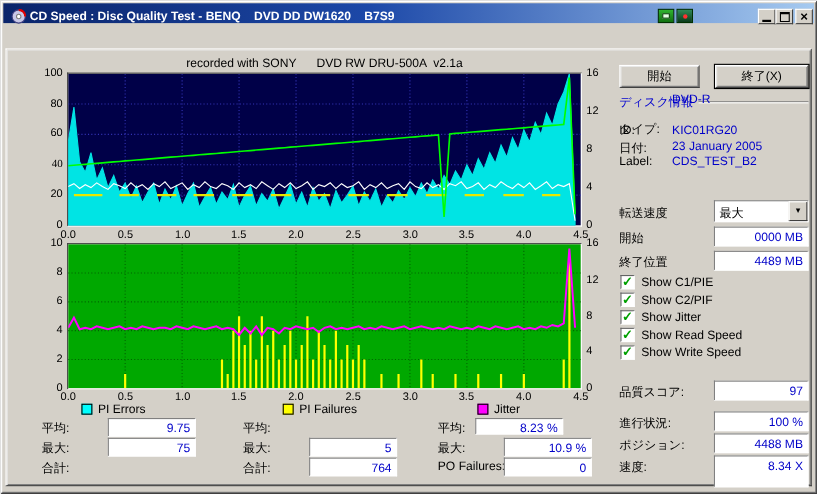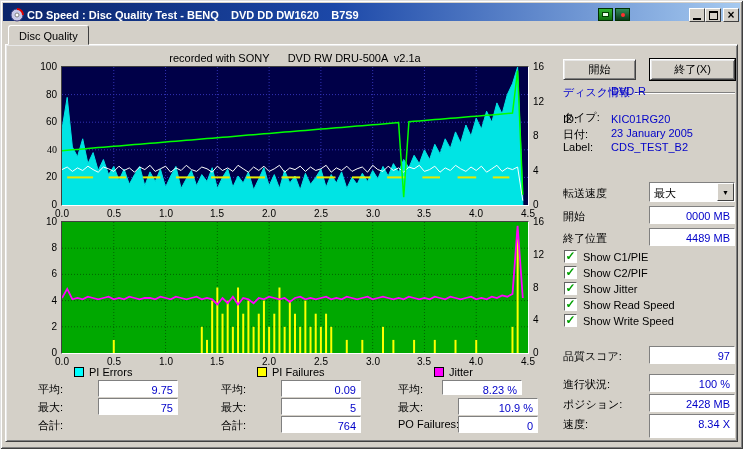--- a/index.html
+++ b/index.html
@@ -76,21 +76,20 @@
         <span class="glyph-min"></span>
       </div>
     <div class="tb-btn" style="left:702px">
         <span class="glyph-max"></span>
       </div>
     <div class="tb-btn" style="left:720px">
         <span class="glyph-close">×</span>
       </div>
   </div>
 
-  <div class="tab"><span>Disc Quality</span></div>
   <div class="panel"></div>
 
   <div class="chart-title">recorded with SONY      DVD RW DRU-500A  v2.1a</div>
 
   <div class="chart-frame" style="left:61px;top:66px;width:468px;height:140px">
     <svg id="chart1-svg" width="466" height="138">
         <rect x="0" y="0" width="466" height="138" fill="#000048"></rect>
         <line x1="51.77777777777777" y1="0" x2="51.77777777777777" y2="138" stroke="#3232B4" stroke-dasharray="1,2"></line>
         <line x1="103.55555555555554" y1="0" x2="103.55555555555554" y2="138" stroke="#3232B4" stroke-dasharray="1,2"></line>
         <line x1="155.33333333333331" y1="0" x2="155.33333333333331" y2="138" stroke="#3232B4" stroke-dasharray="1,2"></line>
@@ -240,32 +239,31 @@
   <div class="val-box" style="left:98px;top:380px;width:80px;height:17px">9.75</div>
   <span class="lbl" style="left:38px;top:400px">最大:</span>
   <div class="val-box" style="left:98px;top:398px;width:80px;height:17px">75</div>
   <span class="lbl" style="left:38px;top:418px">合計:</span>
 
   <div class="leg" style="left:213px;top:366px">
     <span class="sq" style="background: rgb(255, 255, 0);"></span>
     <span>PI Failures</span>
   </div>
   <span class="lbl" style="left:221px;top:382px">平均:</span>
-  <div class="val-box" style="left:281px;top:380px;width:80px;height:17px">0.09</div>
   <span class="lbl" style="left:221px;top:400px">最大:</span>
   <div class="val-box" style="left:281px;top:398px;width:80px;height:17px">5</div>
   <span class="lbl" style="left:221px;top:418px">合計:</span>
   <div class="val-box" style="left:281px;top:416px;width:80px;height:17px">764</div>
 
   <div class="leg" style="left:390px;top:366px">
     <span class="sq" style="background: rgb(255, 0, 255);"></span>
     <span>Jitter</span>
   </div>
   <span class="lbl" style="left:398px;top:382px">平均:</span>
-  <div class="val-box" style="left:442px;top:380px;width:80px;height:15px">8.23 %</div>
+  <div class="val-box" style="left:432px;top:380px;width:80px;height:15px">8.23 %</div>
   <span class="lbl" style="left:398px;top:400px">最大:</span>
   <div class="val-box" style="left:458px;top:398px;width:80px;height:17px">10.9 %</div>
   <span class="lbl" style="left:398px;top:418px">PO Failures:</span>
   <div class="val-box" style="left:458px;top:416px;width:80px;height:17px">0</div>
 
   <div class="btn" style="left:563px;top:59px;width:73px;height:21px">開始</div>
   <div class="btn default" style="left:650px;top:59px;width:85px;height:21px">終了(X)</div>
 
   <div class="sec-h" style="left:563px;top:85px;width:172px">
     <span>ディスク情報</span>
@@ -321,17 +319,17 @@
         <span class="mark">✓</span>
       </span>
     <span class="txt">Show Write Speed</span>
   </div>
 
   <span class="lbl" style="left:563px;top:349px">品質スコア:</span>
   <div class="val-box" style="left:649px;top:346px;width:86px;height:18px">97</div>
   <span class="lbl" style="left:563px;top:377px">進行状況:</span>
   <div class="val-box" style="left:649px;top:374px;width:86px;height:18px">100 %</div>
   <span class="lbl" style="left:563px;top:397px">ポジション:</span>
-  <div class="val-box" style="left:649px;top:394px;width:86px;height:18px">2428 MB</div>
+  <div class="val-box" style="left:649px;top:394px;width:86px;height:18px">4488 MB</div>
   <span class="lbl" style="left:563px;top:417px">速度:</span>
-  <div class="val-box" style="left:649px;top:414px;width:86px;height:24px">8.34 X</div>
+  <div class="val-box" style="left:649px;top:414px;width:86px;height:29px">8.34 X</div>
 
 </div>
 
 </body></html>

